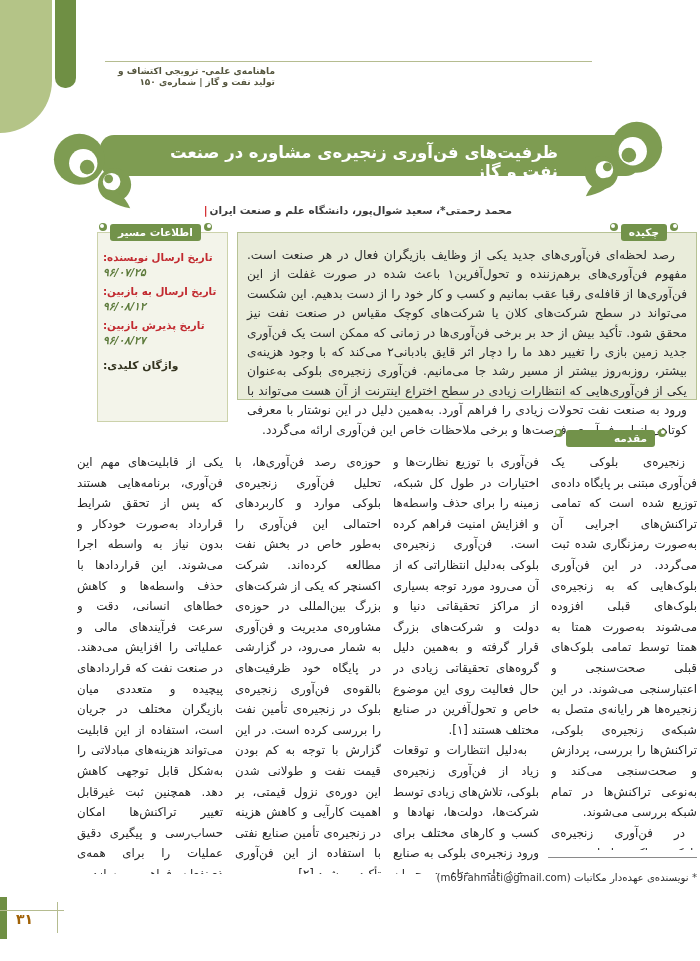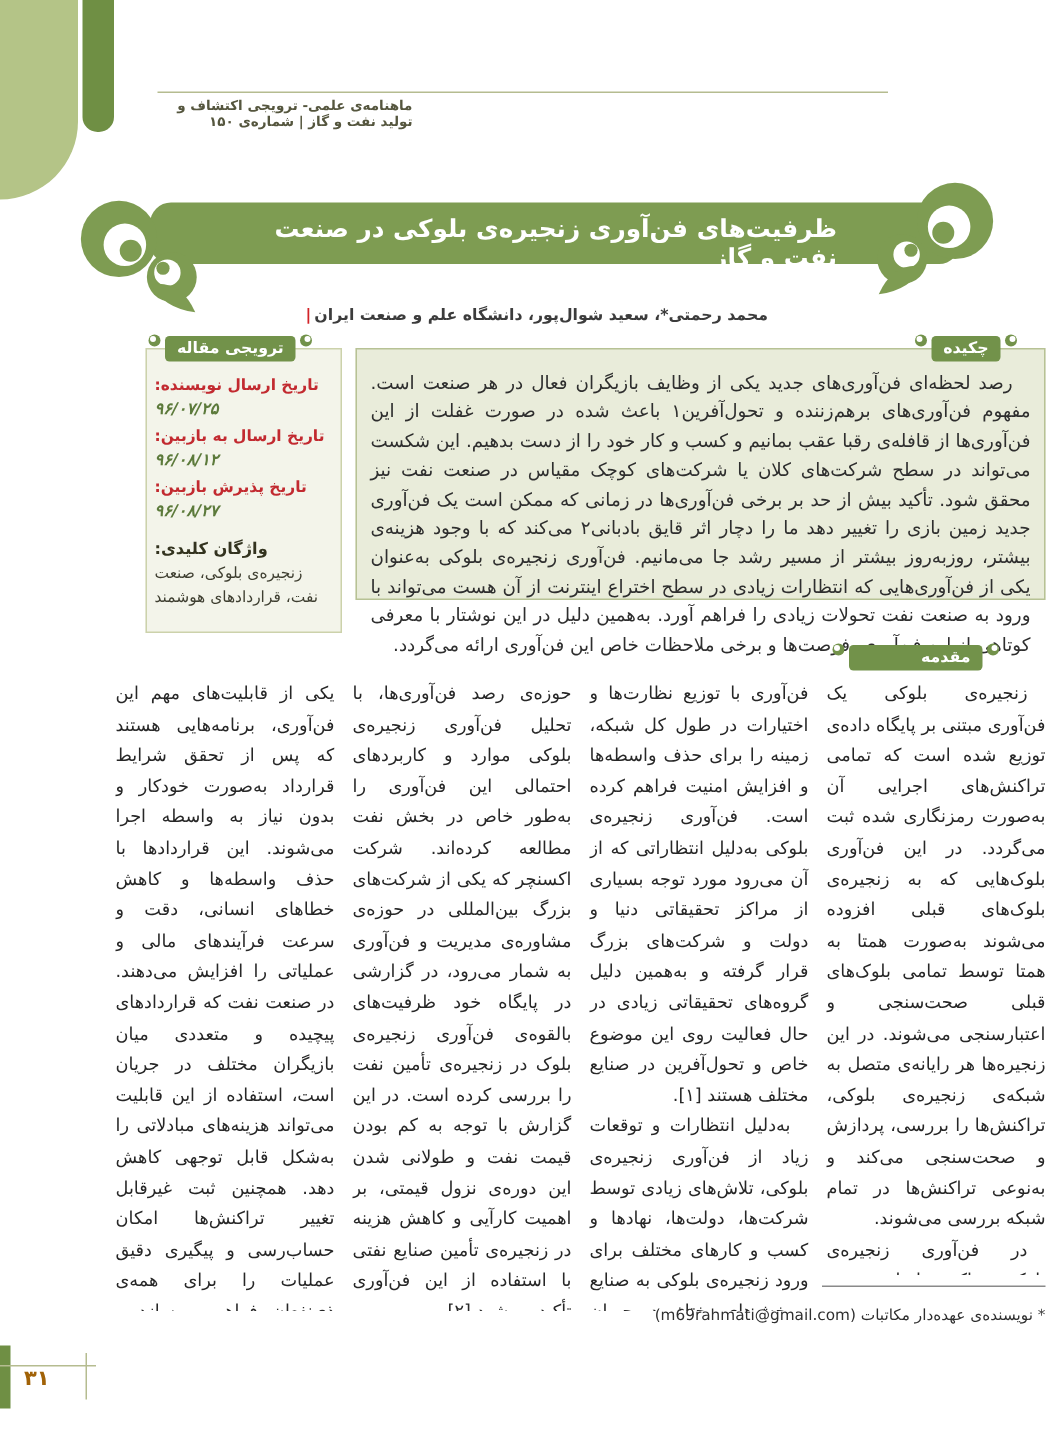--- a/index.html
+++ b/index.html
@@ -102,21 +102,21 @@
 </svg>
 <svg class="ornament orn-left" viewBox="0 0 90 90">
   <circle cx="60" cy="32" r="26" fill="#7e9c52"></circle>
     <circle cx="56" cy="36" r="14.5" fill="#ffffff"></circle>
     <circle cx="52" cy="40" r="7.5" fill="#7e9c52"></circle>
   <circle cx="24" cy="58" r="17" fill="#7e9c52"></circle>
     <circle cx="27" cy="55" r="9" fill="#ffffff"></circle>
     <circle cx="30" cy="52" r="4.5" fill="#7e9c52"></circle>
   <path d="M8,82 Q18,60 38,63 Q30,79 8,82 Z" fill="#7e9c52"></path>
 </svg>
-<div class="banner-title">ظرفیت‌های فن‌آوری زنجیره‌ی بلوکی در صنعت نفت و گاز</div>
+<div class="banner-title">ظرفیت‌های فن‌آوری زنجیره‌ی مشاوره در صنعت نفت و گاز</div>
 
 <div class="byline"><span>محمد رحمتی*، سعید شوال‌پور، دانشگاه علم و صنعت ایران</span><span class="red-bar">|</span></div>
 
 <div class="abs-box"></div>
 <div class="tab abs-tab">
   <svg class="tab-fl fl-r" viewBox="0 0 10 10">
       <circle cx="5" cy="5" r="4" fill="#72924a"></circle>
       <circle cx="6" cy="4" r="2" fill="#fff"></circle>
     </svg>
   <span>چکیده</span>
@@ -126,37 +126,36 @@
     </svg>
 </div>
 <div class="abs-text">رصد لحظه‌ای فن‌آوری‌های جدید یکی از وظایف بازیگران فعال در هر صنعت است. مفهوم فن‌آوری‌های برهم‌زننده و تحول‌آفرین۱ باعث شده در صورت غفلت از این فن‌آوری‌ها از قافله‌ی رقبا عقب بمانیم و کسب و کار خود را از دست بدهیم. این شکست می‌تواند در سطح شرکت‌های کلان یا شرکت‌های کوچک مقیاس در صنعت نفت نیز محقق شود. تأکید بیش از حد بر برخی فن‌آوری‌ها در زمانی که ممکن است یک فن‌آوری جدید زمین بازی را تغییر دهد ما را دچار اثر قایق بادبانی۲ می‌کند که با وجود هزینه‌ی بیشتر، روزبه‌روز بیشتر از مسیر رشد جا می‌مانیم. فن‌آوری زنجیره‌ی بلوکی به‌عنوان یکی از فن‌آوری‌هایی که انتظارات زیادی در سطح اختراع اینترنت از آن هست می‌تواند با ورود به صنعت نفت تحولات زیادی را فراهم آورد. به‌همین دلیل در این نوشتار با معرفی کوتاهی از این فن‌آوری، فرصت‌ها و برخی ملاحظات خاص این فن‌آوری ارائه می‌گردد.</div>
 
 <div class="info-box"></div>
 <div class="tab info-tab">
   <svg class="tab-fl fl-r" viewBox="0 0 10 10">
       <circle cx="5" cy="5" r="4" fill="#72924a"></circle>
       <circle cx="6" cy="4" r="2" fill="#fff"></circle>
     </svg>
-  <span>ترویجی مقاله</span>
+  <span>اطلاعات مسیر</span>
   <svg class="tab-fl fl-l" viewBox="0 0 10 10">
       <circle cx="5" cy="5" r="4" fill="#72924a"></circle>
       <circle cx="6" cy="4" r="2" fill="#fff"></circle>
     </svg>
 </div>
 <div class="info-content">
   <div id="info-items">
       <div class="info-label">تاریخ ارسال نویسنده:</div>
       <div class="info-value">۹۶/۰۷/۲۵</div>
       <div class="info-label">تاریخ ارسال به بازبین:</div>
       <div class="info-value">۹۶/۰۸/۱۲</div>
       <div class="info-label">تاریخ پذیرش بازبین:</div>
       <div class="info-value">۹۶/۰۸/۲۷</div>
     </div>
   <div class="kw-label">واژگان کلیدی:</div>
-  <div class="kw-text">زنجیره‌ی بلوکی، صنعت نفت، قراردادهای هوشمند</div>
 </div>
 
 <div class="tab intro-tab">
   <svg class="tab-fl fl-r" viewBox="0 0 10 10">
       <circle cx="5" cy="5" r="4" fill="#72924a"></circle>
       <circle cx="6" cy="4" r="2" fill="#fff"></circle>
     </svg>
   <span>مقدمه</span>
   <svg class="tab-fl fl-l" viewBox="0 0 10 10">
       <circle cx="5" cy="5" r="4" fill="#72924a"></circle>

